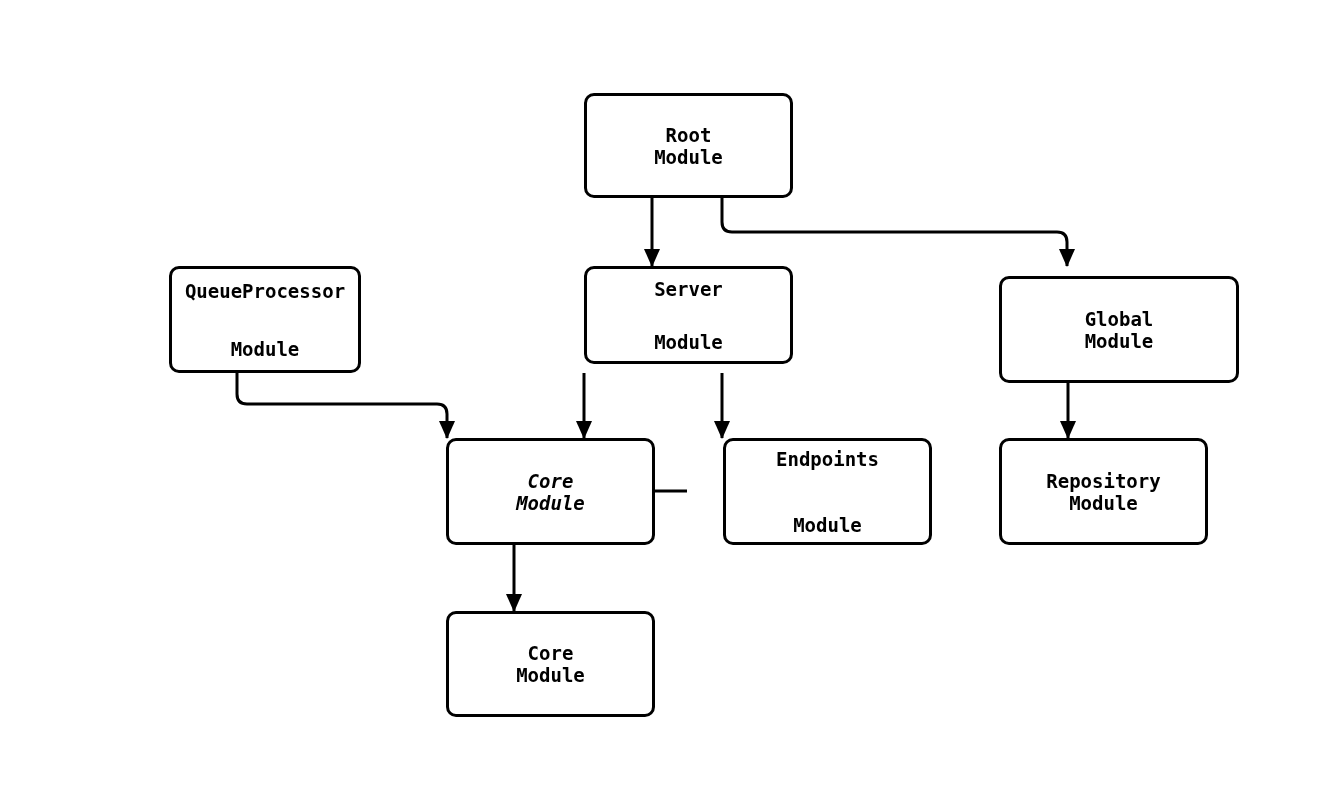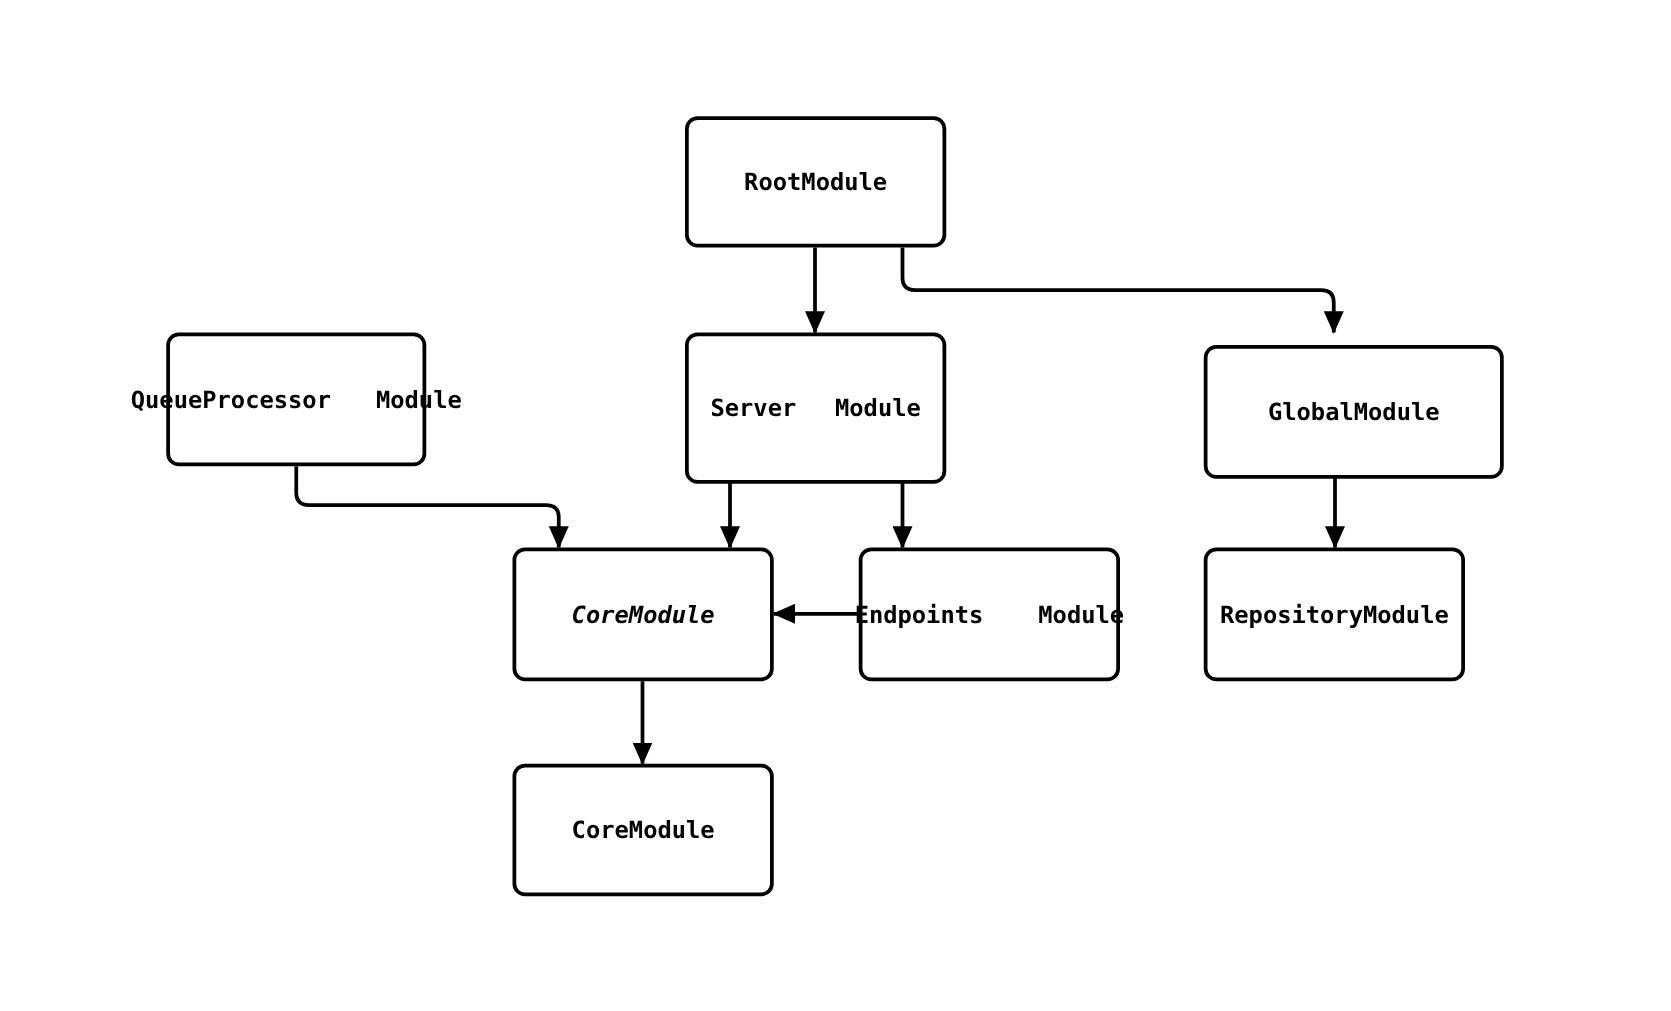--- a/index.html
+++ b/index.html
@@ -25,28 +25,30 @@
     stroke-width:3;
     stroke-linejoin:round;
   }
   .node{
     position:absolute;
     box-sizing:border-box;
     background:var(--node-fill);
     border:3px solid var(--node-border);
     border-radius:10px;
     display:flex;
+    flex-direction:column;
     align-items:center;
     justify-content:center;
     color:var(--text);
     font-weight:bold;
     font-size:19px;
     line-height:22px;
     text-align:center;
     white-space:pre;
+    margin-left:36px;
   }
 </style>
 </head>
 <body>
 
 <div class="canvas">
   <svg id="edges" width="1337" height="809">
     <defs>
       <marker id="arrowhead" markerUnits="userSpaceOnUse" markerWidth="18" markerHeight="16" viewBox="0 0 18 16" refX="17" refY="8" orient="auto">
         <path id="arrowhead-shape" d="M0,0 L18,8 L0,16 Z" fill="#000000"></path>
@@ -56,21 +58,21 @@
       <path class="edge" d="M722 198 L722 222 Q722 232 732 232 L1057 232 Q1067 232 1067 242 L1067 266" marker-end="url(#arrowhead)"></path>
       <path class="edge" d="M237 373 L237 394 Q237 404 247 404 L437 404 Q447 404 447 414 L447 438" marker-end="url(#arrowhead)"></path>
       <path class="edge" d="M584 373 L584 438" marker-end="url(#arrowhead)"></path>
       <path class="edge" d="M722 373 L722 438" marker-end="url(#arrowhead)"></path>
       <path class="edge" d="M687 491 L619 491" marker-end="url(#arrowhead)"></path>
       <path class="edge" d="M514 545 L514 611" marker-end="url(#arrowhead)"></path>
       <path class="edge" d="M1068 373 L1068 438" marker-end="url(#arrowhead)"></path>
     </svg>
   <div id="nodes">
       <div class="node" style="left: 548px; top: 93px; width: 209px; height: 105px;"><div>Root</div><div>Module</div></div>
-      <div class="node" style="left: 133px; top: 266px; width: 208px; height: 107px; gap: 36px;"><div>QueueProcessor</div><div>Module</div></div>
-      <div class="node" style="left: 548px; top: 266px; width: 209px; height: 121px; gap: 31px;"><div>Server</div><div>Module</div></div>
+      <div class="node" style="left: 133px; top: 266px; width: 192px; height: 107px; gap: 36px;"><div>QueueProcessor</div><div>Module</div></div>
+      <div class="node" style="left: 548px; top: 266px; width: 209px; height: 98px; gap: 31px;"><div>Server</div><div>Module</div></div>
       <div class="node" style="left: 963px; top: 276px; width: 240px; height: 107px;"><div>Global</div><div>Module</div></div>
       <div class="node" style="left: 410px; top: 438px; width: 209px; height: 107px; font-style: italic;"><div>Core</div><div>Module</div></div>
       <div class="node" style="left: 687px; top: 438px; width: 209px; height: 107px; gap: 44px;"><div>Endpoints</div><div>Module</div></div>
       <div class="node" style="left: 963px; top: 438px; width: 209px; height: 107px;"><div>Repository</div><div>Module</div></div>
       <div class="node" style="left: 410px; top: 611px; width: 209px; height: 106px;"><div>Core</div><div>Module</div></div>
     </div>
 </div>
 
 </body></html>

